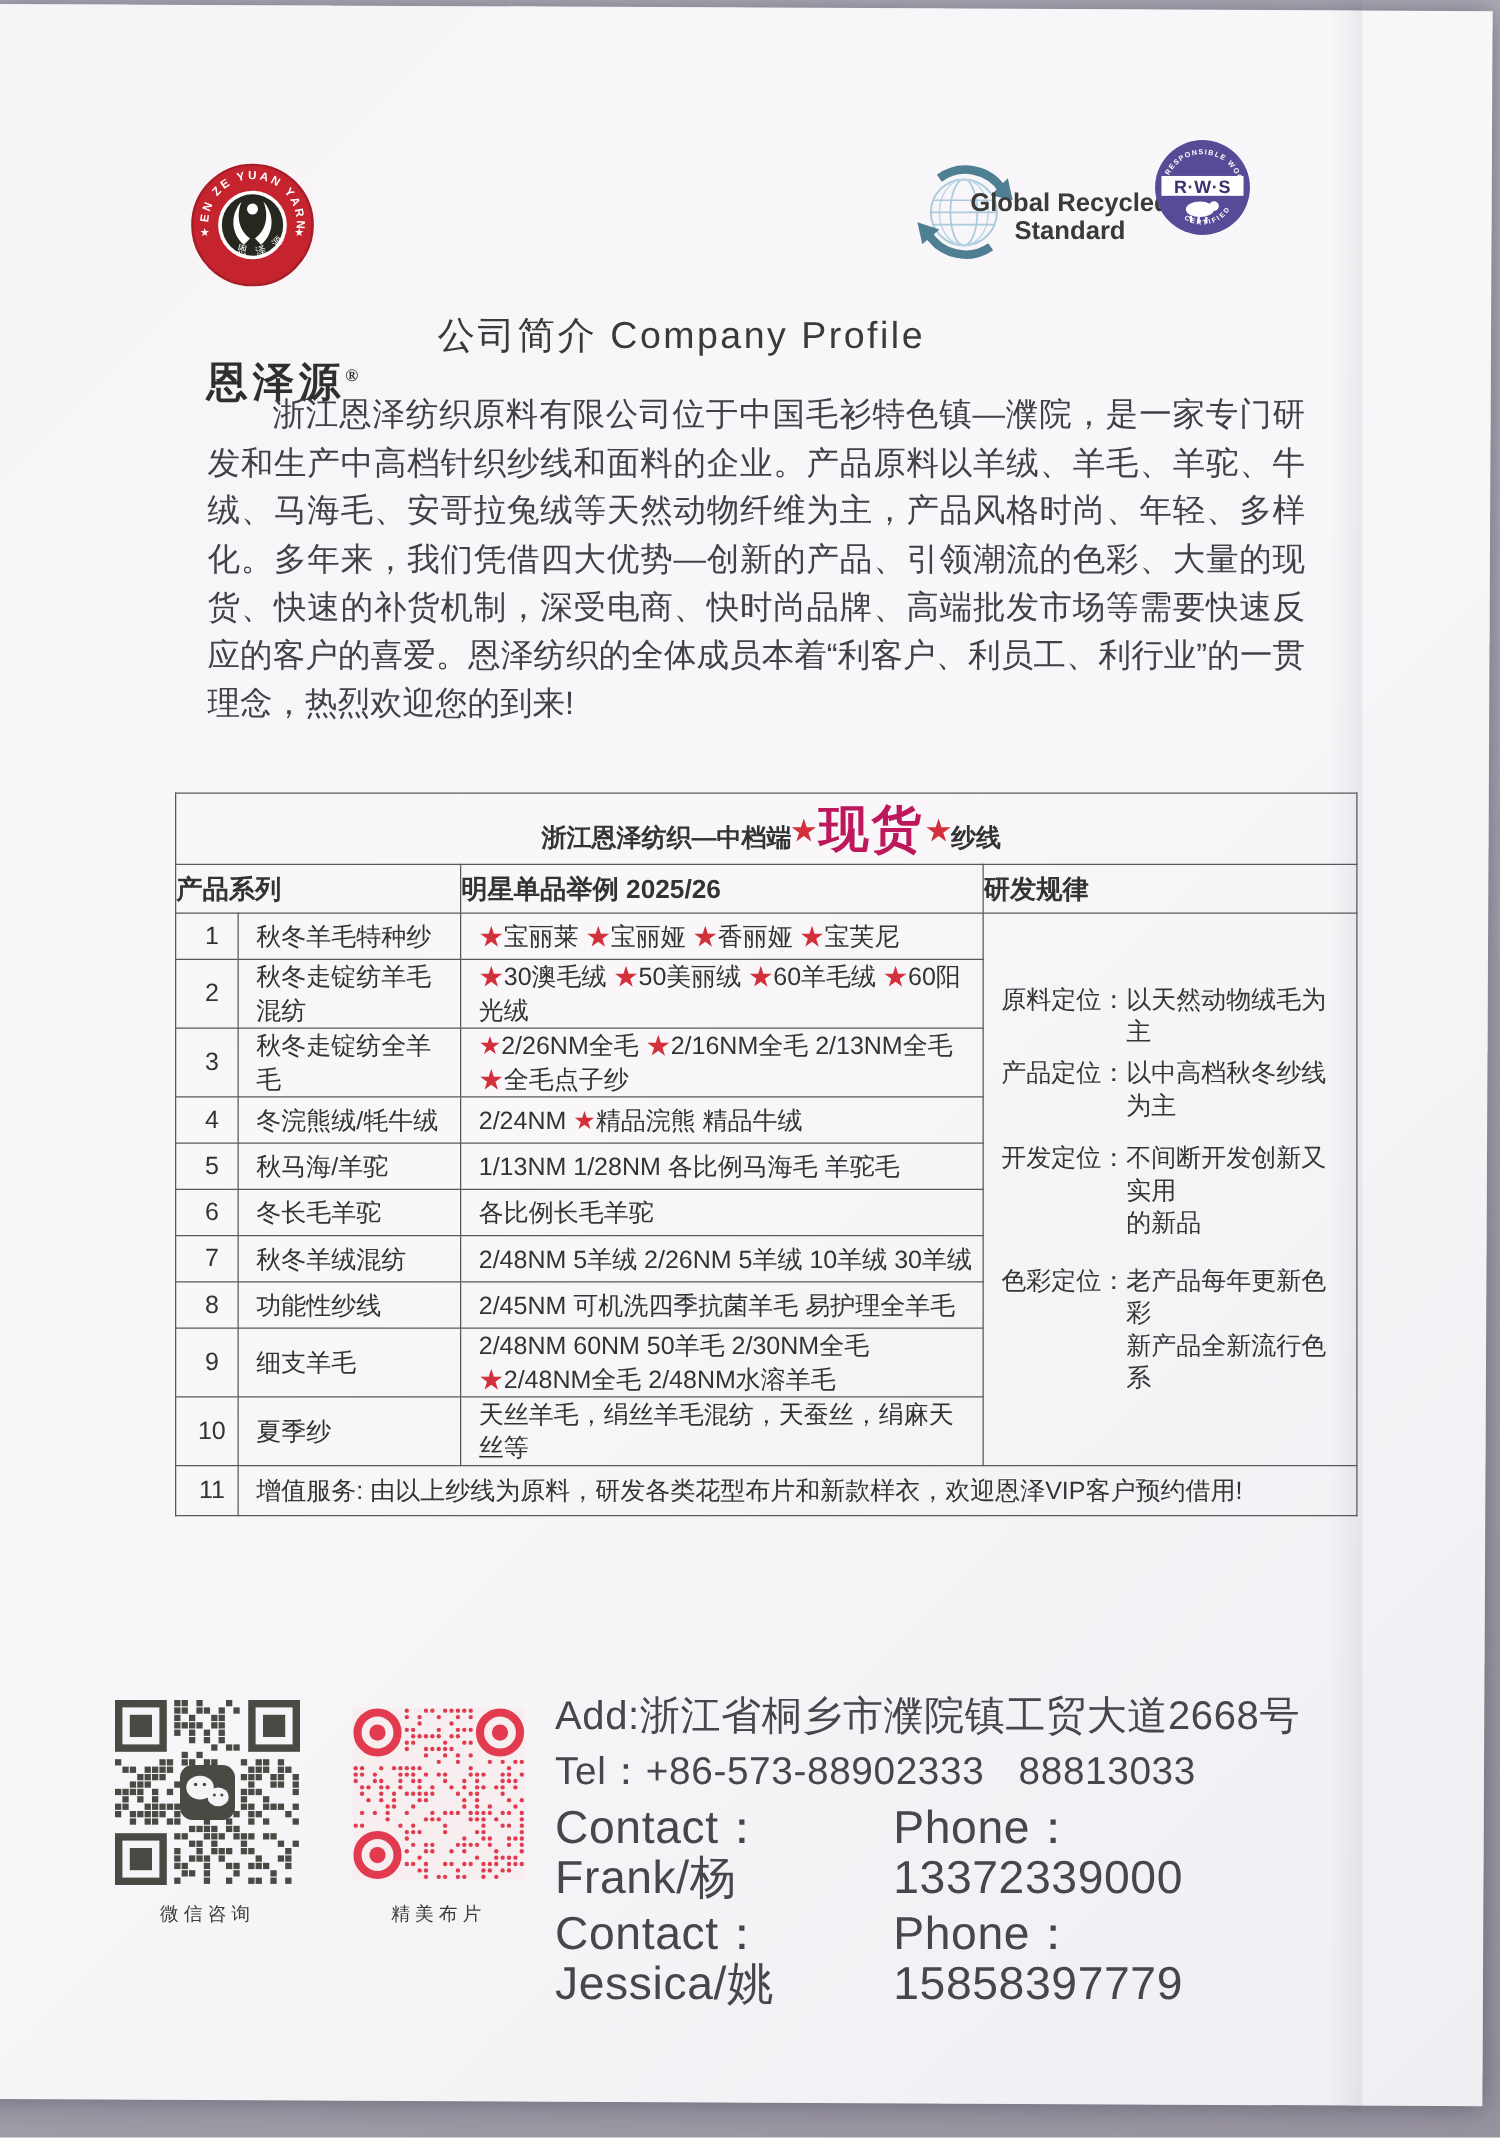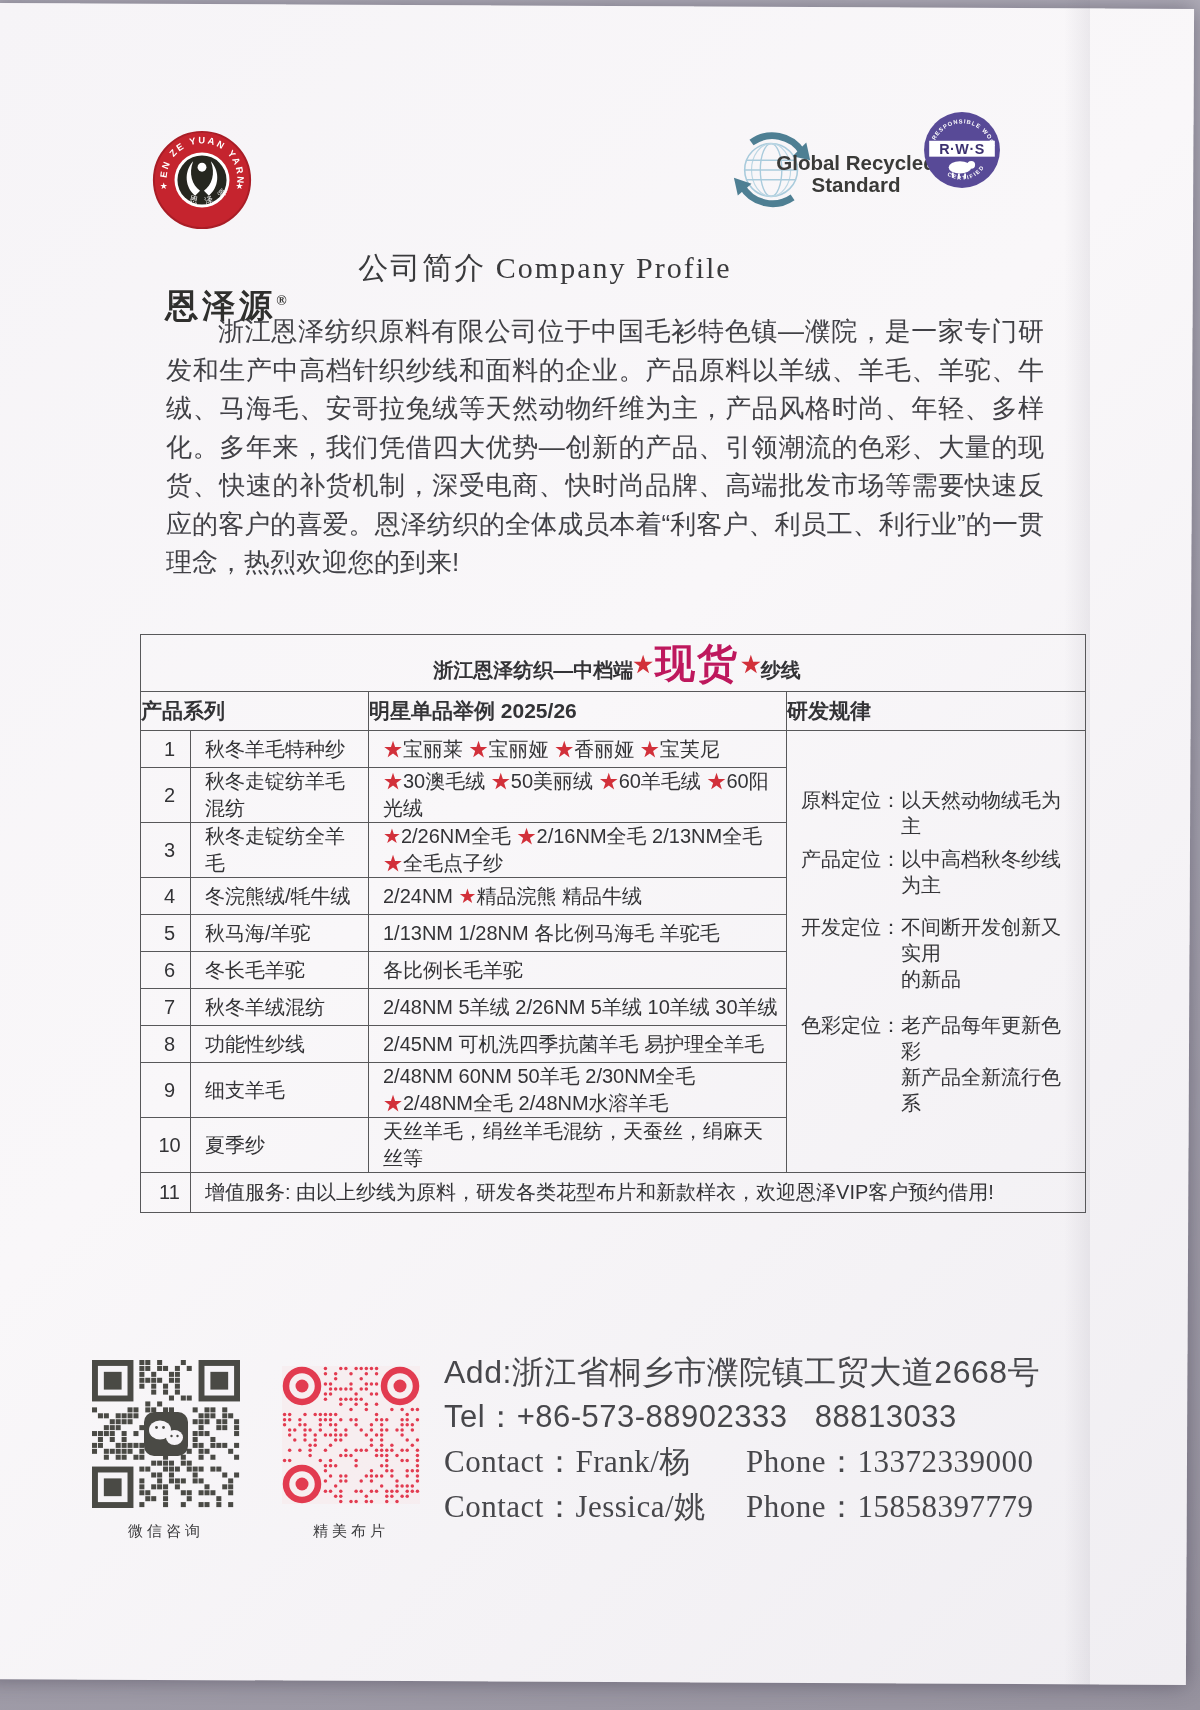--- a/index.html
+++ b/index.html
@@ -17,21 +17,21 @@
   .abs{position:absolute;}
   .brand-name{left:151px;top:284px;width:150px;text-align:center;font-family:"Liberation Serif",serif;
               font-weight:700;font-size:33px;color:#2f2f2d;letter-spacing:4px;}
   .brand-name sup{font-size:14px;letter-spacing:0;}
   .grs{left:730px;top:124px;width:215px;height:100px;}
   .grs-text{position:absolute;left:40px;top:28px;width:172px;text-align:center;
             font-size:20.5px;font-weight:700;color:#3a3a38;line-height:22px;}
   .rws{left:922px;top:110px;width:80px;height:80px;}
 
   .doc-title{left:0;top:248px;width:1090px;text-align:center;font-size:30px;
-             color:#3a3a3c;letter-spacing:2px;font-family:Liberation Serif, serif;}
+             color:#3a3a3c;letter-spacing:2px;}
   .intro{left:166px;top:312px;width:878px;font-size:26px;line-height:38.5px;
          color:#414146;text-align:justify;text-indent:2em;}
 
   table.yarn{position:absolute;left:140px;top:634px;width:945px;border-collapse:collapse;
              table-layout:fixed;background:transparent;}
   table.yarn td{border:1.5px solid #58585a;color:#333336;font-size:20px;padding:0 6px 0 14px;}
   td.tbl-title{text-align:center;font-size:26px;font-weight:700;height:56px;padding:0;}
   .hl{font-size:40px;color:#be185d;font-weight:700;letter-spacing:2px;padding:0 2px;}
   .tstar{color:#d2303a;font-size:22px;position:relative;top:-5px;}
   tr.hdr td{height:38px;text-align:left;font-weight:700;font-size:21px;padding:0;}
@@ -47,21 +47,21 @@
   .rnd-label{white-space:nowrap;font-weight:500;}
   .rnd-value{white-space:pre-line;font-weight:500;}
 
   .bullets{left:160px;top:1192px;width:920px;font-size:24.5px;color:#3f3f42;}
   .bullets div{margin-bottom:17px;letter-spacing:0.2px;}
 
   .qr-label{font-size:15px;color:#3c3c3e;letter-spacing:4px;text-align:center;}
   .contact{left:444px;top:1352px;width:610px;color:#47474b;}
   .c-line{font-size:31px;line-height:40px;margin-bottom:5px;white-space:pre-wrap;letter-spacing:0.5px;}
   .c-addr{font-size:32px;font-weight:500;letter-spacing:0.5px;}
-  .c-row{display:flex;font-size:31px;line-height:40px;margin-bottom:5px;letter-spacing:0.5px;font-family:Liberation Serif, serif;}
+  .c-row{display:flex;font-size:37px;line-height:40px;margin-bottom:5px;letter-spacing:0.5px;}
   .c-name{width:302px;}
 </style>
 </head>
 <body>
 
 <div class="paper"></div>
 <div class="curve"></div>
 
 <div class="layer">
 

